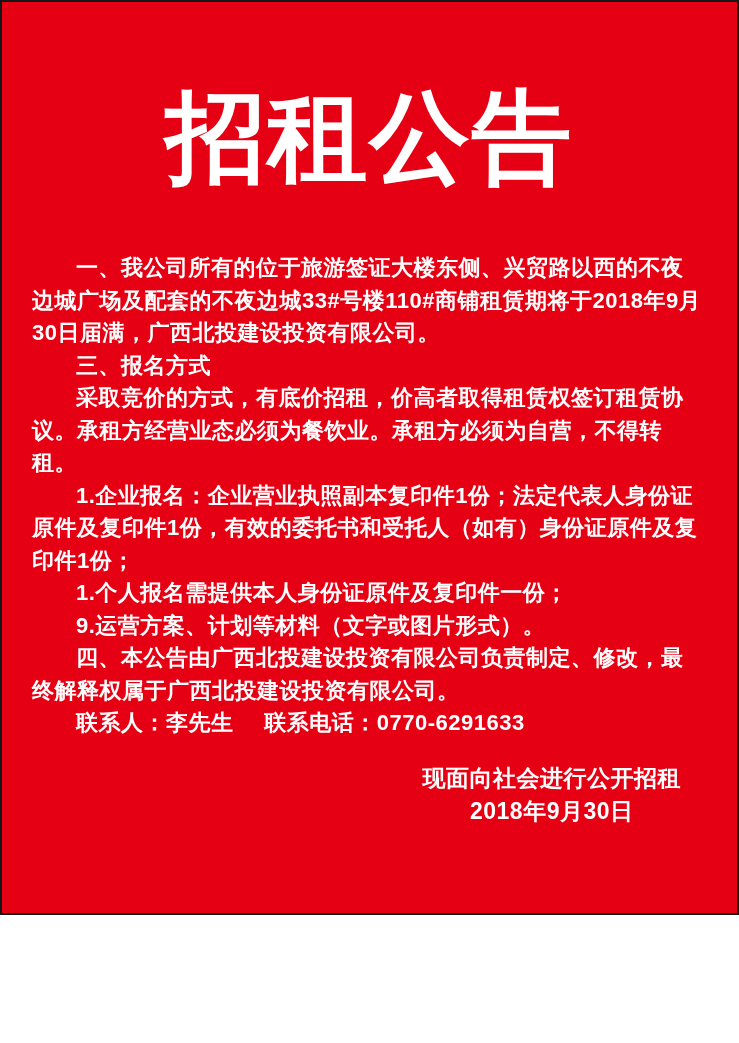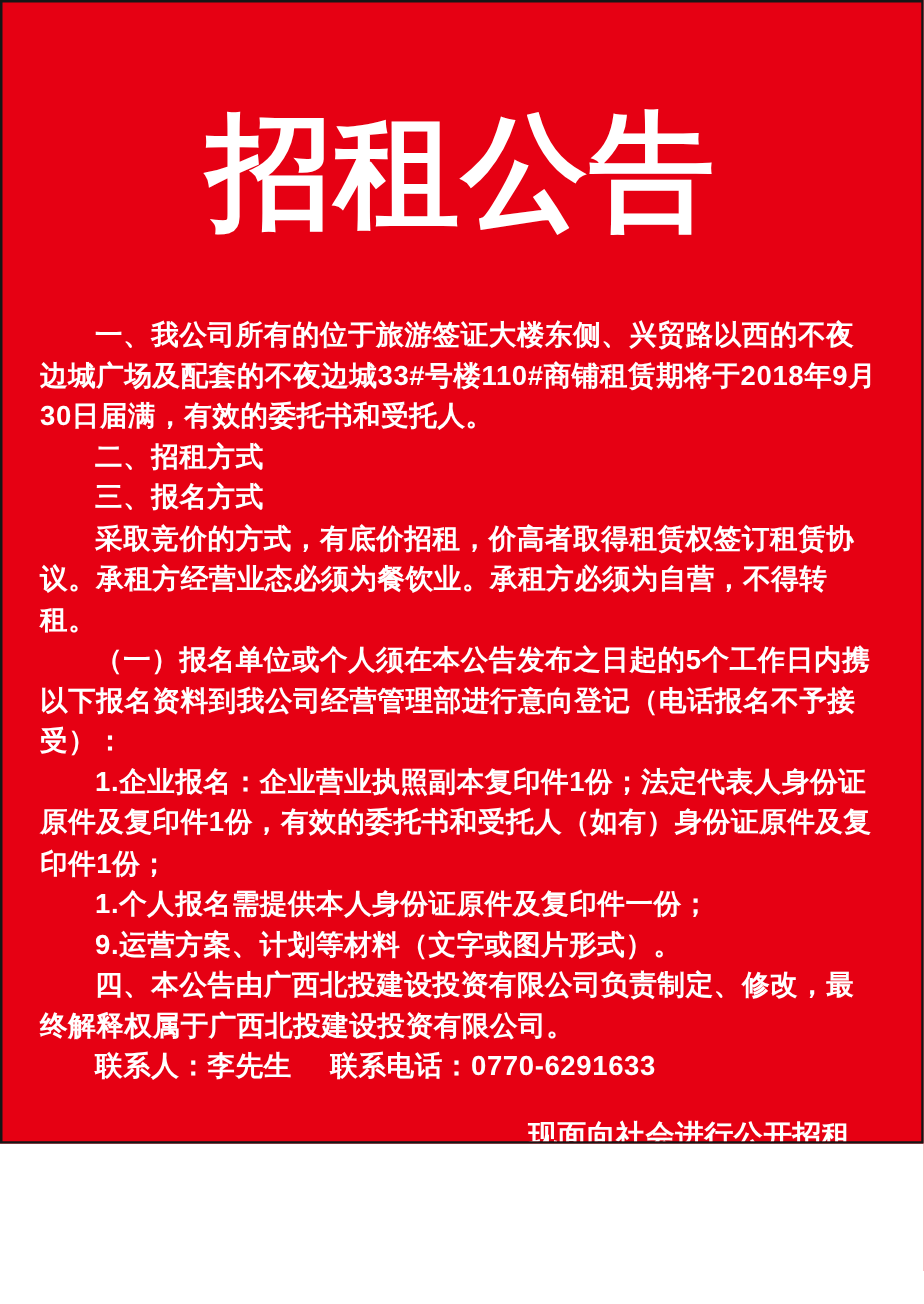--- a/index.html
+++ b/index.html
@@ -64,25 +64,23 @@
   }
 </style>
 </head>
 <body>
 
 <div class="poster">
 
   <div class="poster-title">招租公告</div>
 
   <div class="content">
-    <p>一、我公司所有的位于旅游签证大楼东侧、兴贸路以西的不夜边城广场及配套的不夜边城33#号楼110#商铺租赁期将于2018年9月30日届满，有效的委托书和受托人。</p>
-    <p>二、招租方式</p>
+    <p>一、我公司所有的位于旅游签证大楼东侧、兴贸路以西的不夜边城广场及配套的不夜边城33#号楼110#商铺租赁期将于2018年9月30日届满，广西北投建设投资有限公司。</p>
     <p>三、报名方式</p>
     <p>采取竞价的方式，有底价招租，价高者取得租赁权签订租赁协议。承租方经营业态必须为餐饮业。承租方必须为自营，不得转租。</p>
-    <p>（一）报名单位或个人须在本公告发布之日起的5个工作日内携以下报名资料到我公司经营管理部进行意向登记（电话报名不予接受）：</p>
     <p>1.企业报名：企业营业执照副本复印件1份；法定代表人身份证原件及复印件1份，有效的委托书和受托人（如有）身份证原件及复印件1份；</p>
     <p>1.个人报名需提供本人身份证原件及复印件一份；</p>
     <p>9.运营方案、计划等材料（文字或图片形式）。</p>
     <p>四、本公告由广西北投建设投资有限公司负责制定、修改，最终解释权属于广西北投建设投资有限公司。</p>
     <p>
       <span>联系人：</span><span>李先生</span><span class="contact-phone-label">联系电话：</span><span>0770-6291633</span>
     </p>
   </div>
 
   <div class="signature-block">

